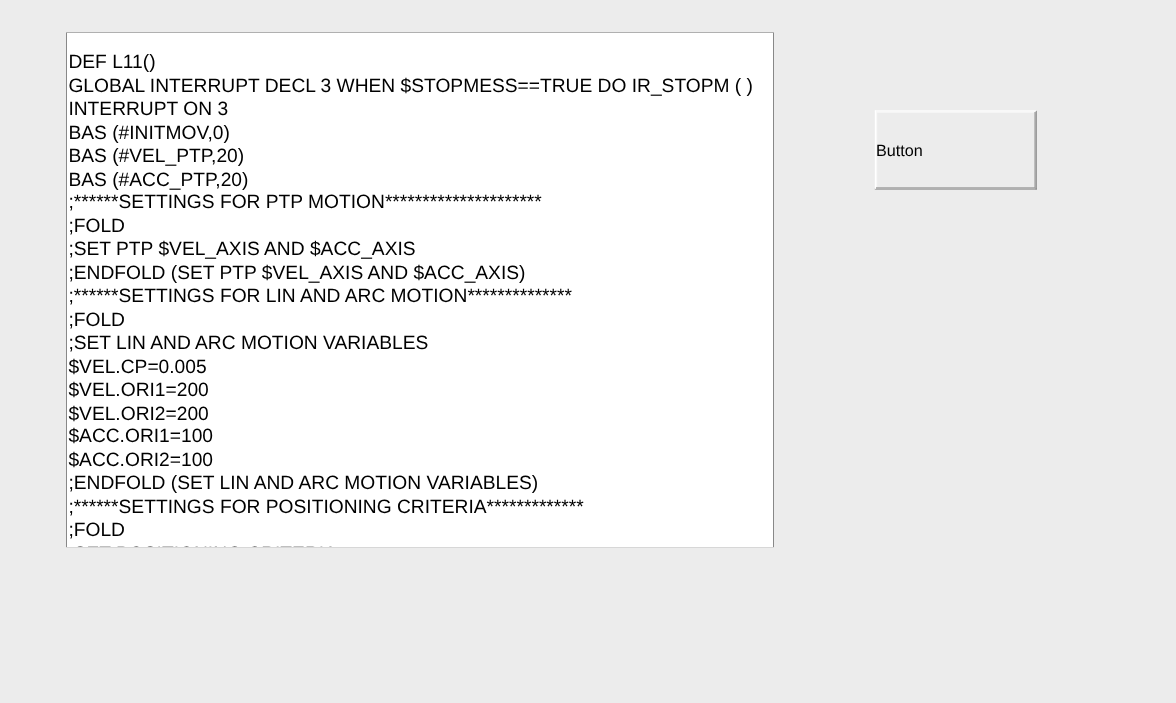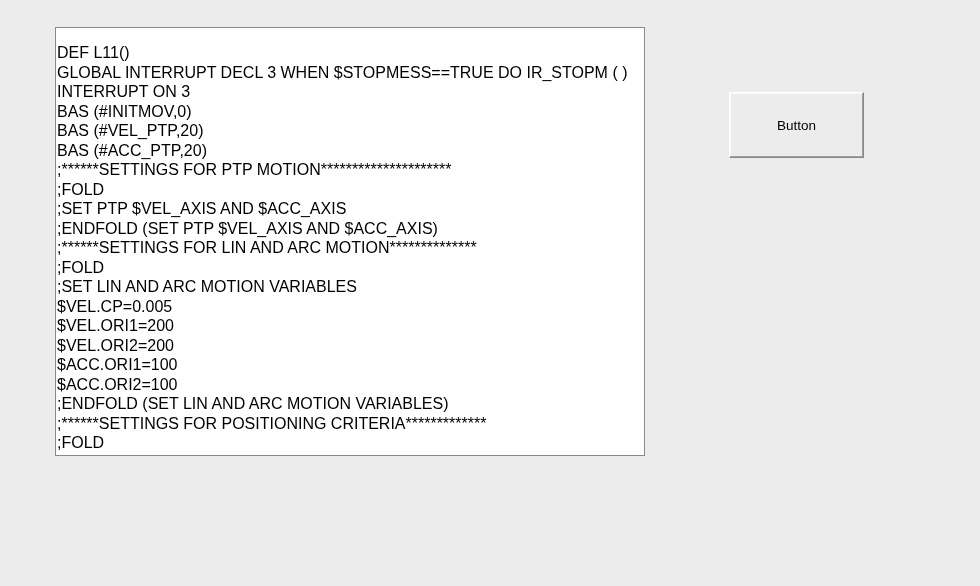--- a/index.html
+++ b/index.html
@@ -48,21 +48,21 @@
       border-left-color: #fff;
       border-right-color: #888;
       border-bottom-color: #888;
       box-shadow: inset -1px -1px 0 #a0a0a0, inset 1px 1px 0 #f8f8f8;
       font-family: Arial, sans-serif;
       font-size: 13.5px;
       color: #000;
       cursor: pointer;
       display: flex;
       align-items: center;
-      justify-content: center;
+      justify-content: flex-start;
     }
     
     .text-container::-webkit-scrollbar {
       width: 16px;
       height: 16px;
     }
     .text-container::-webkit-scrollbar-track {
       background: #f0f0f0;
     }
     .text-container::-webkit-scrollbar-thumb {

